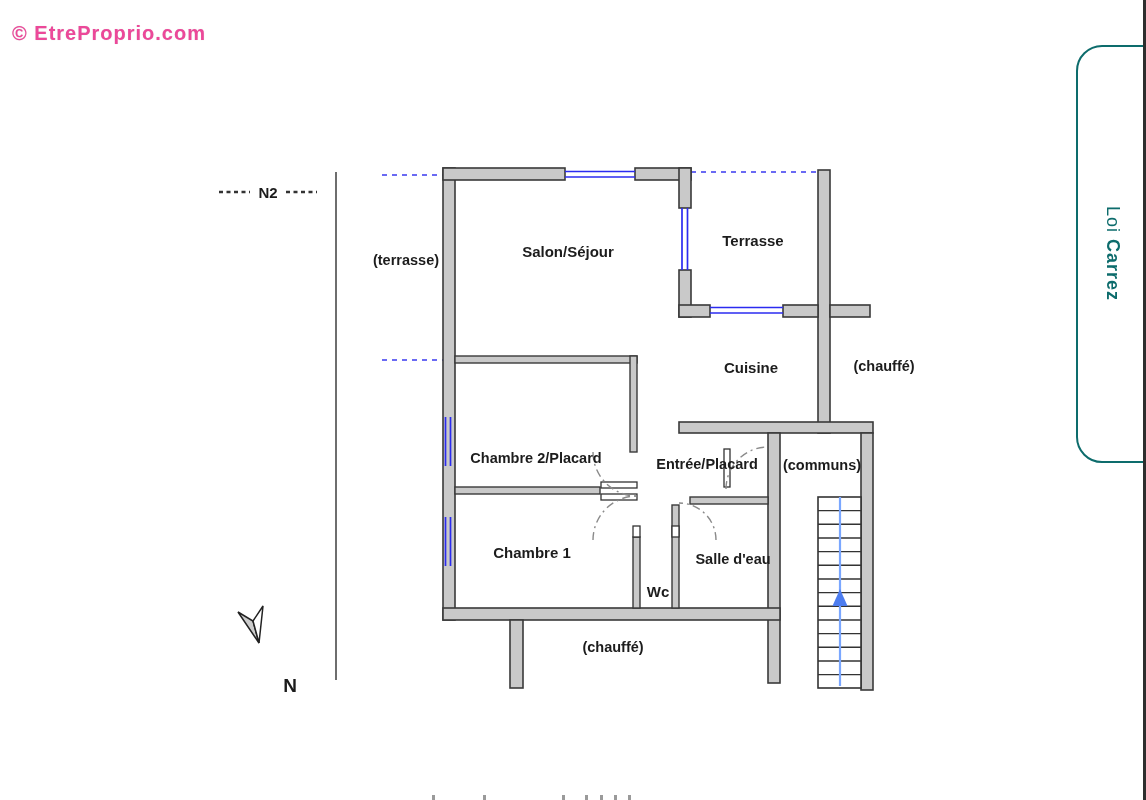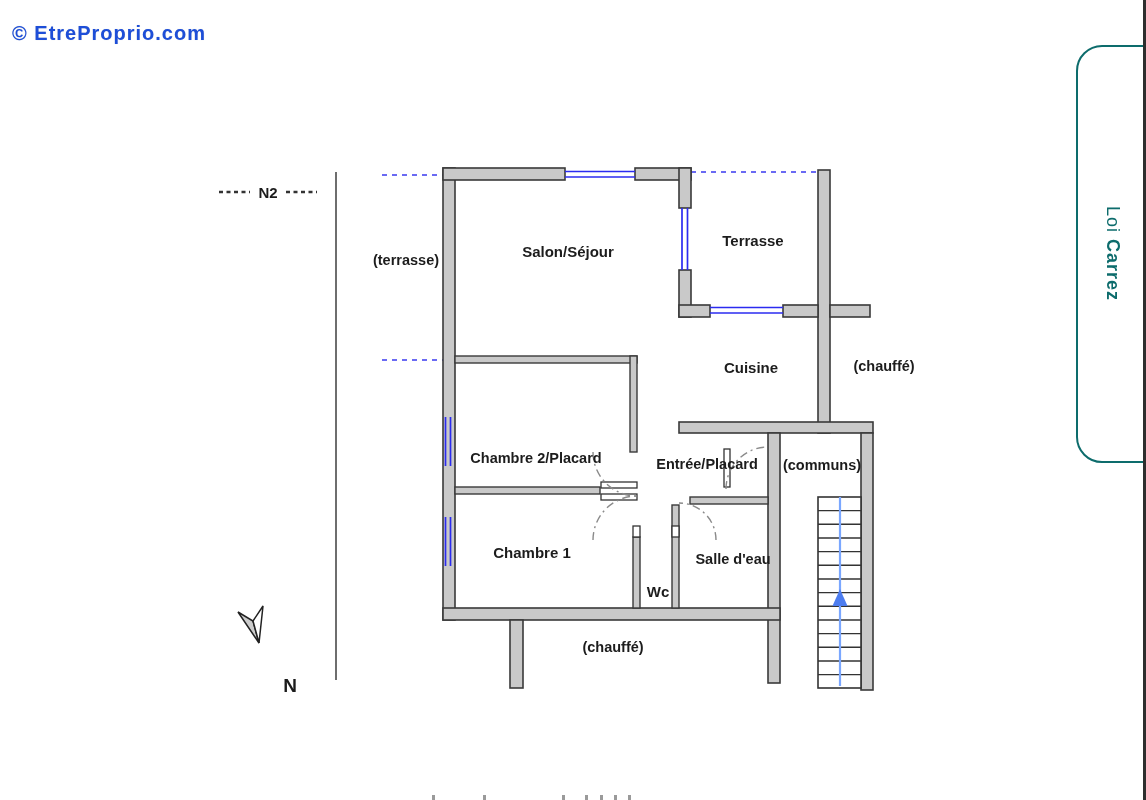--- a/index.html
+++ b/index.html
@@ -4,21 +4,21 @@
 <style>
   html,body{margin:0;padding:0;}
   body{
     width:1146px;height:800px;position:relative;overflow:hidden;
     background:#ffffff;
     font-family:"Liberation Sans", sans-serif;
   }
   .watermark{
     position:absolute;left:12px;top:22px;
     font-size:20px;font-weight:bold;letter-spacing:1px;
-    color:#1d4ed8;text-shadow:0 0 1px #d8d8d8;
+    color:#ec4899;text-shadow:0 0 1px #d8d8d8;
     user-select:none;
   }
   .plan-svg{position:absolute;left:0;top:0;}
   .side-tab{
     position:absolute;top:45px;right:-26px;width:96px;height:418px;
     background:#ffffff;border:2px solid #0d6c6c;border-radius:26px 0 0 26px;
     display:flex;align-items:center;justify-content:flex-start;
     box-sizing:border-box;padding-left:24px;
   }
   .side-tab .vtext{

